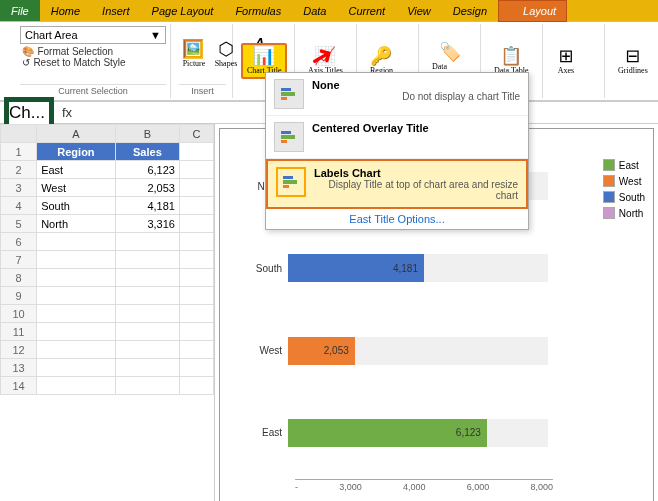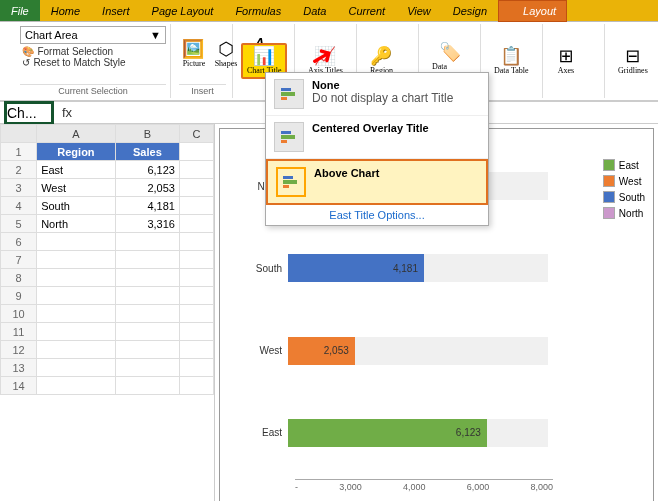--- a/index.html
+++ b/index.html
@@ -26,21 +26,21 @@
     
     .current-sel-group { display: flex; flex-direction: column; padding: 2px 4px; border-right: 1px solid #ddd; min-width: 155px; }
     .current-sel-dropdown { display: flex; align-items: center; border: 1px solid #aaa; background: #fff; padding: 2px 4px; margin-bottom: 2px; cursor: pointer; font-size: 11px; }
     .current-sel-links { display: flex; flex-direction: column; }
     .current-sel-link { font-size: 10px; color: #333; cursor: pointer; padding: 0 2px; display: flex; align-items: center; gap: 3px; }
     .current-sel-label { font-size: 9px; color: #666; border-top: 1px solid #ddd; padding-top: 1px; margin-top: 16px; text-align: center; }
 
     
     .main { display: flex; height: calc(501px - 110px); }
     .formula-bar { display: flex; align-items: center; background: #fff; border-bottom: 1px solid #ccc; padding: 2px 4px; gap: 4px; height: 22px; }
-    .name-box { border: 3px solid #14532d; padding: 1px 0; width: 50px; font-size: 14px; }
+    .name-box { border: 5px solid #14532d; padding: 1px 0; width: 50px; font-size: 17px; }
     .formula-icon { color: #333; font-size: 13px; padding: 0 4px; }
     .formula-input { flex: 1; border: none; outline: none; font-size: 11px; }
 
     .spreadsheet { width: 215px; border-right: 1px solid #ccc; flex-shrink: 0; }
     .sheet-table { width: 100%; border-collapse: collapse; }
     .sheet-table th, .sheet-table td { border: 1px solid #ddd; font-size: 11px; padding: 2px 4px; min-width: 20px; height: 18px; }
     .sheet-table th { background: #f5f5f5; text-align: center; font-weight: normal; color: #444; }
     .header-row th { background: #e8e8e8; }
     .cell-header { background: #4472c4; color: #fff; font-weight: bold; text-align: center; }
     .cell-number { text-align: right; }
@@ -48,28 +48,28 @@
 
     
     .chart-area { flex: 1; position: relative; background: #fff; padding: 10px; border: 1px solid #999; margin: 4px; }
     .bars-area { position: absolute; left: 55px; top: 0; right: 0; bottom: 30px; display: flex; flex-direction: column; justify-content: space-around; gap: 8px; }
     .x-axis { position: absolute; bottom: 0; left: 55px; right: 0; display: flex; justify-content: space-between; font-size: 9px; color: #666; border-top: 1px solid #aaa; }
 
     
     .chart-legend { position: absolute; right: 8px; top: 80px; display: flex; flex-direction: column; gap: 4px; }
 
     
-    .dropdown-menu { position: absolute; top: 72px; left: 265px; background: #fff; border: 1px solid #aaa; box-shadow: 2px 2px 6px rgba(0,0,0,0.2); width: 224px; z-index: 100; }
+    .dropdown-menu { position: absolute; top: 72px; left: 265px; background: #fff; border: 1px solid #aaa; box-shadow: 2px 2px 6px rgba(0,0,0,0.2); width: 264px; z-index: 100; }
     .dropdown-item { display: flex; align-items: flex-start; gap: 8px; padding: 6px 8px; cursor: pointer; border-bottom: 1px solid #eee; }
     .dropdown-item.highlighted { background: #fff3c0; border: 2px solid #e07020; }
     .dropdown-icon { width: 30px; height: 30px; border: 1px solid #ccc; background: #e8e8e8; display: flex; align-items: center; justify-content: center; flex-shrink: 0; }
     .dropdown-icon.active { background: #fff3c0; border: 2px solid orange; }
     .dropdown-text { flex: 1; }
     .dropdown-title { font-weight: bold; font-size: 11px; }
-    .dropdown-desc { font-size: 12px; color: #555; }
+    .dropdown-desc { font-size: 10px; color: #555; text-align: right; }
     .dropdown-more { padding: 4px 8px; text-align: center; color: #1a6acc; cursor: pointer; font-size: 11px; }
 
     
     .arrow-indicator { position: absolute; top: 40px; left: 310px; font-size: 28px; color: red; transform: rotate(-30deg); z-index: 200; }
   </style>
 </head>
 <body>
 
 <div class="ribbon">
   <div class="ribbon-tabs">
@@ -396,19 +396,20 @@
   </div>
     <div class="dropdown-item highlighted">
     <div class="dropdown-icon active">
       <svg width="20" height="20" viewBox="0 0 20 20">
         <rect x="2" y="8" width="14" height="4" fill="#70ad47"></rect>
         <rect x="2" y="4" width="10" height="3" fill="#4472c4"></rect>
         <rect x="2" y="13" width="6" height="3" fill="#ed7d31"></rect>
       </svg>
     </div>
     <div class="dropdown-text">
-      <div class="dropdown-title">Above Chart</div>
+      <div class="dropdown-title">Labels Chart</div>
+      <div class="dropdown-desc">Display Title at top of chart area and resize chart</div>
     </div>
   </div>
     <div class="dropdown-more">East Title Options...</div>
   </div>
 
 <div class="arrow-indicator">➜</div>
 
 </body></html>

